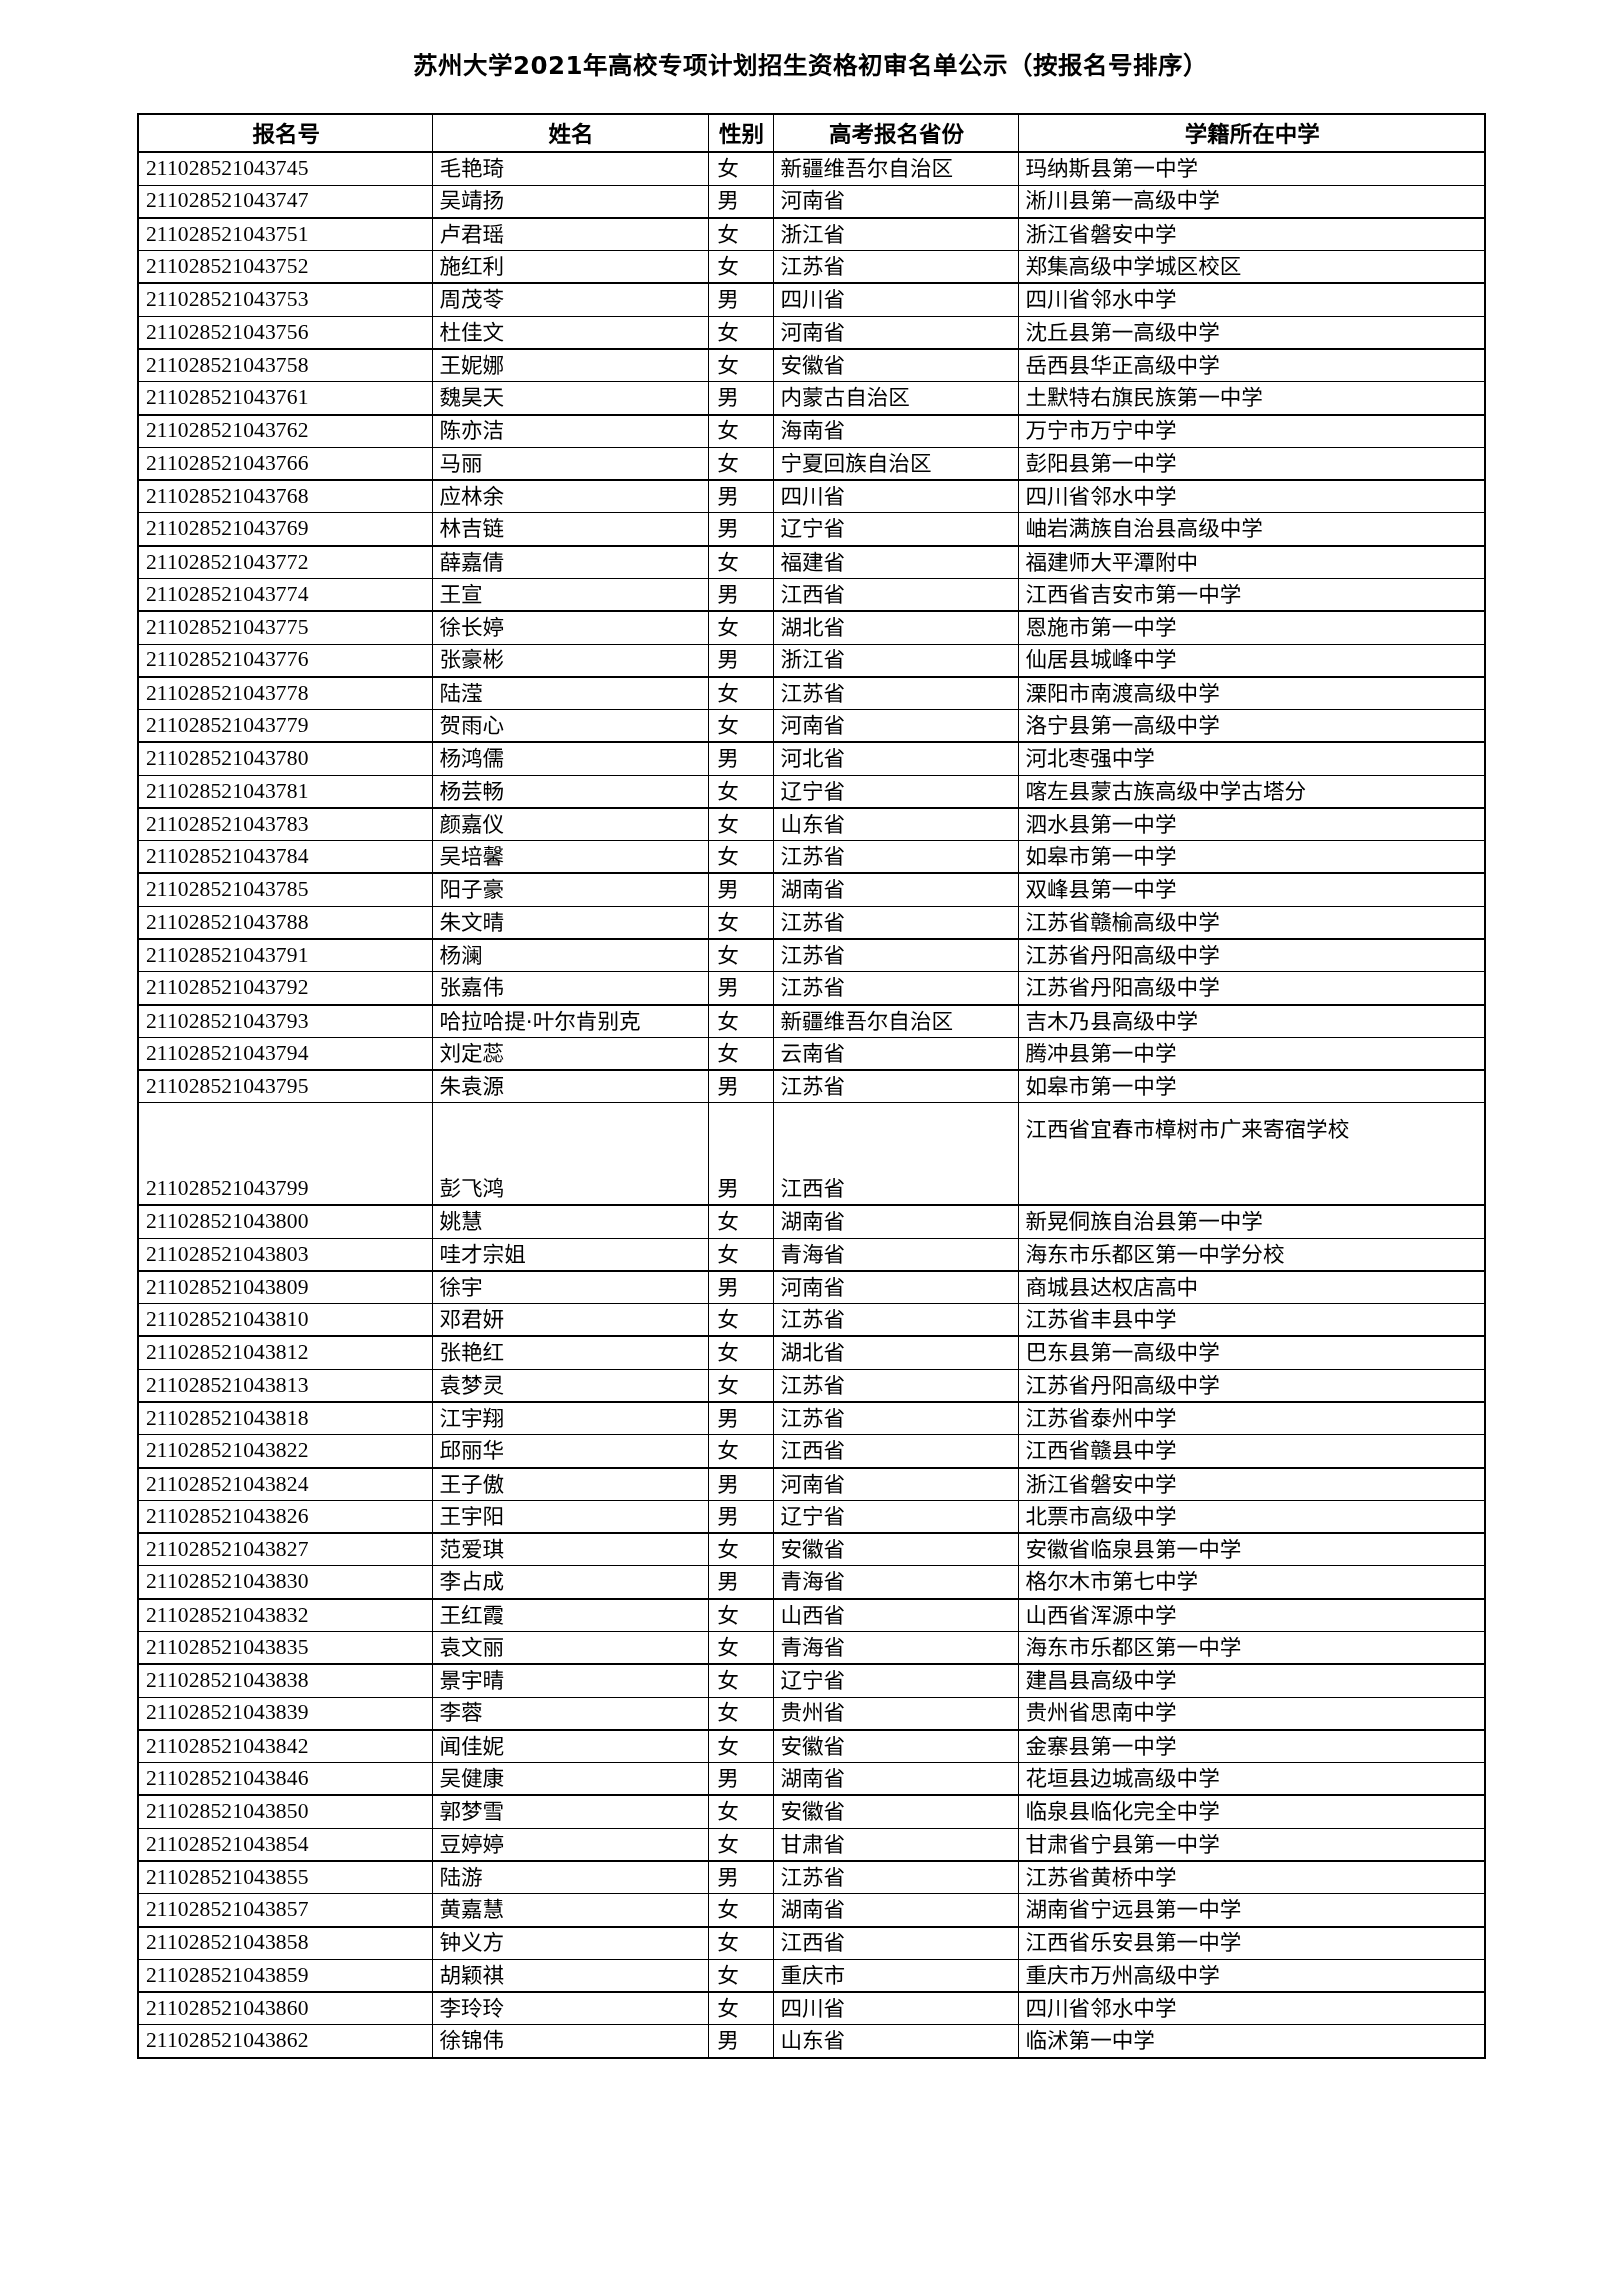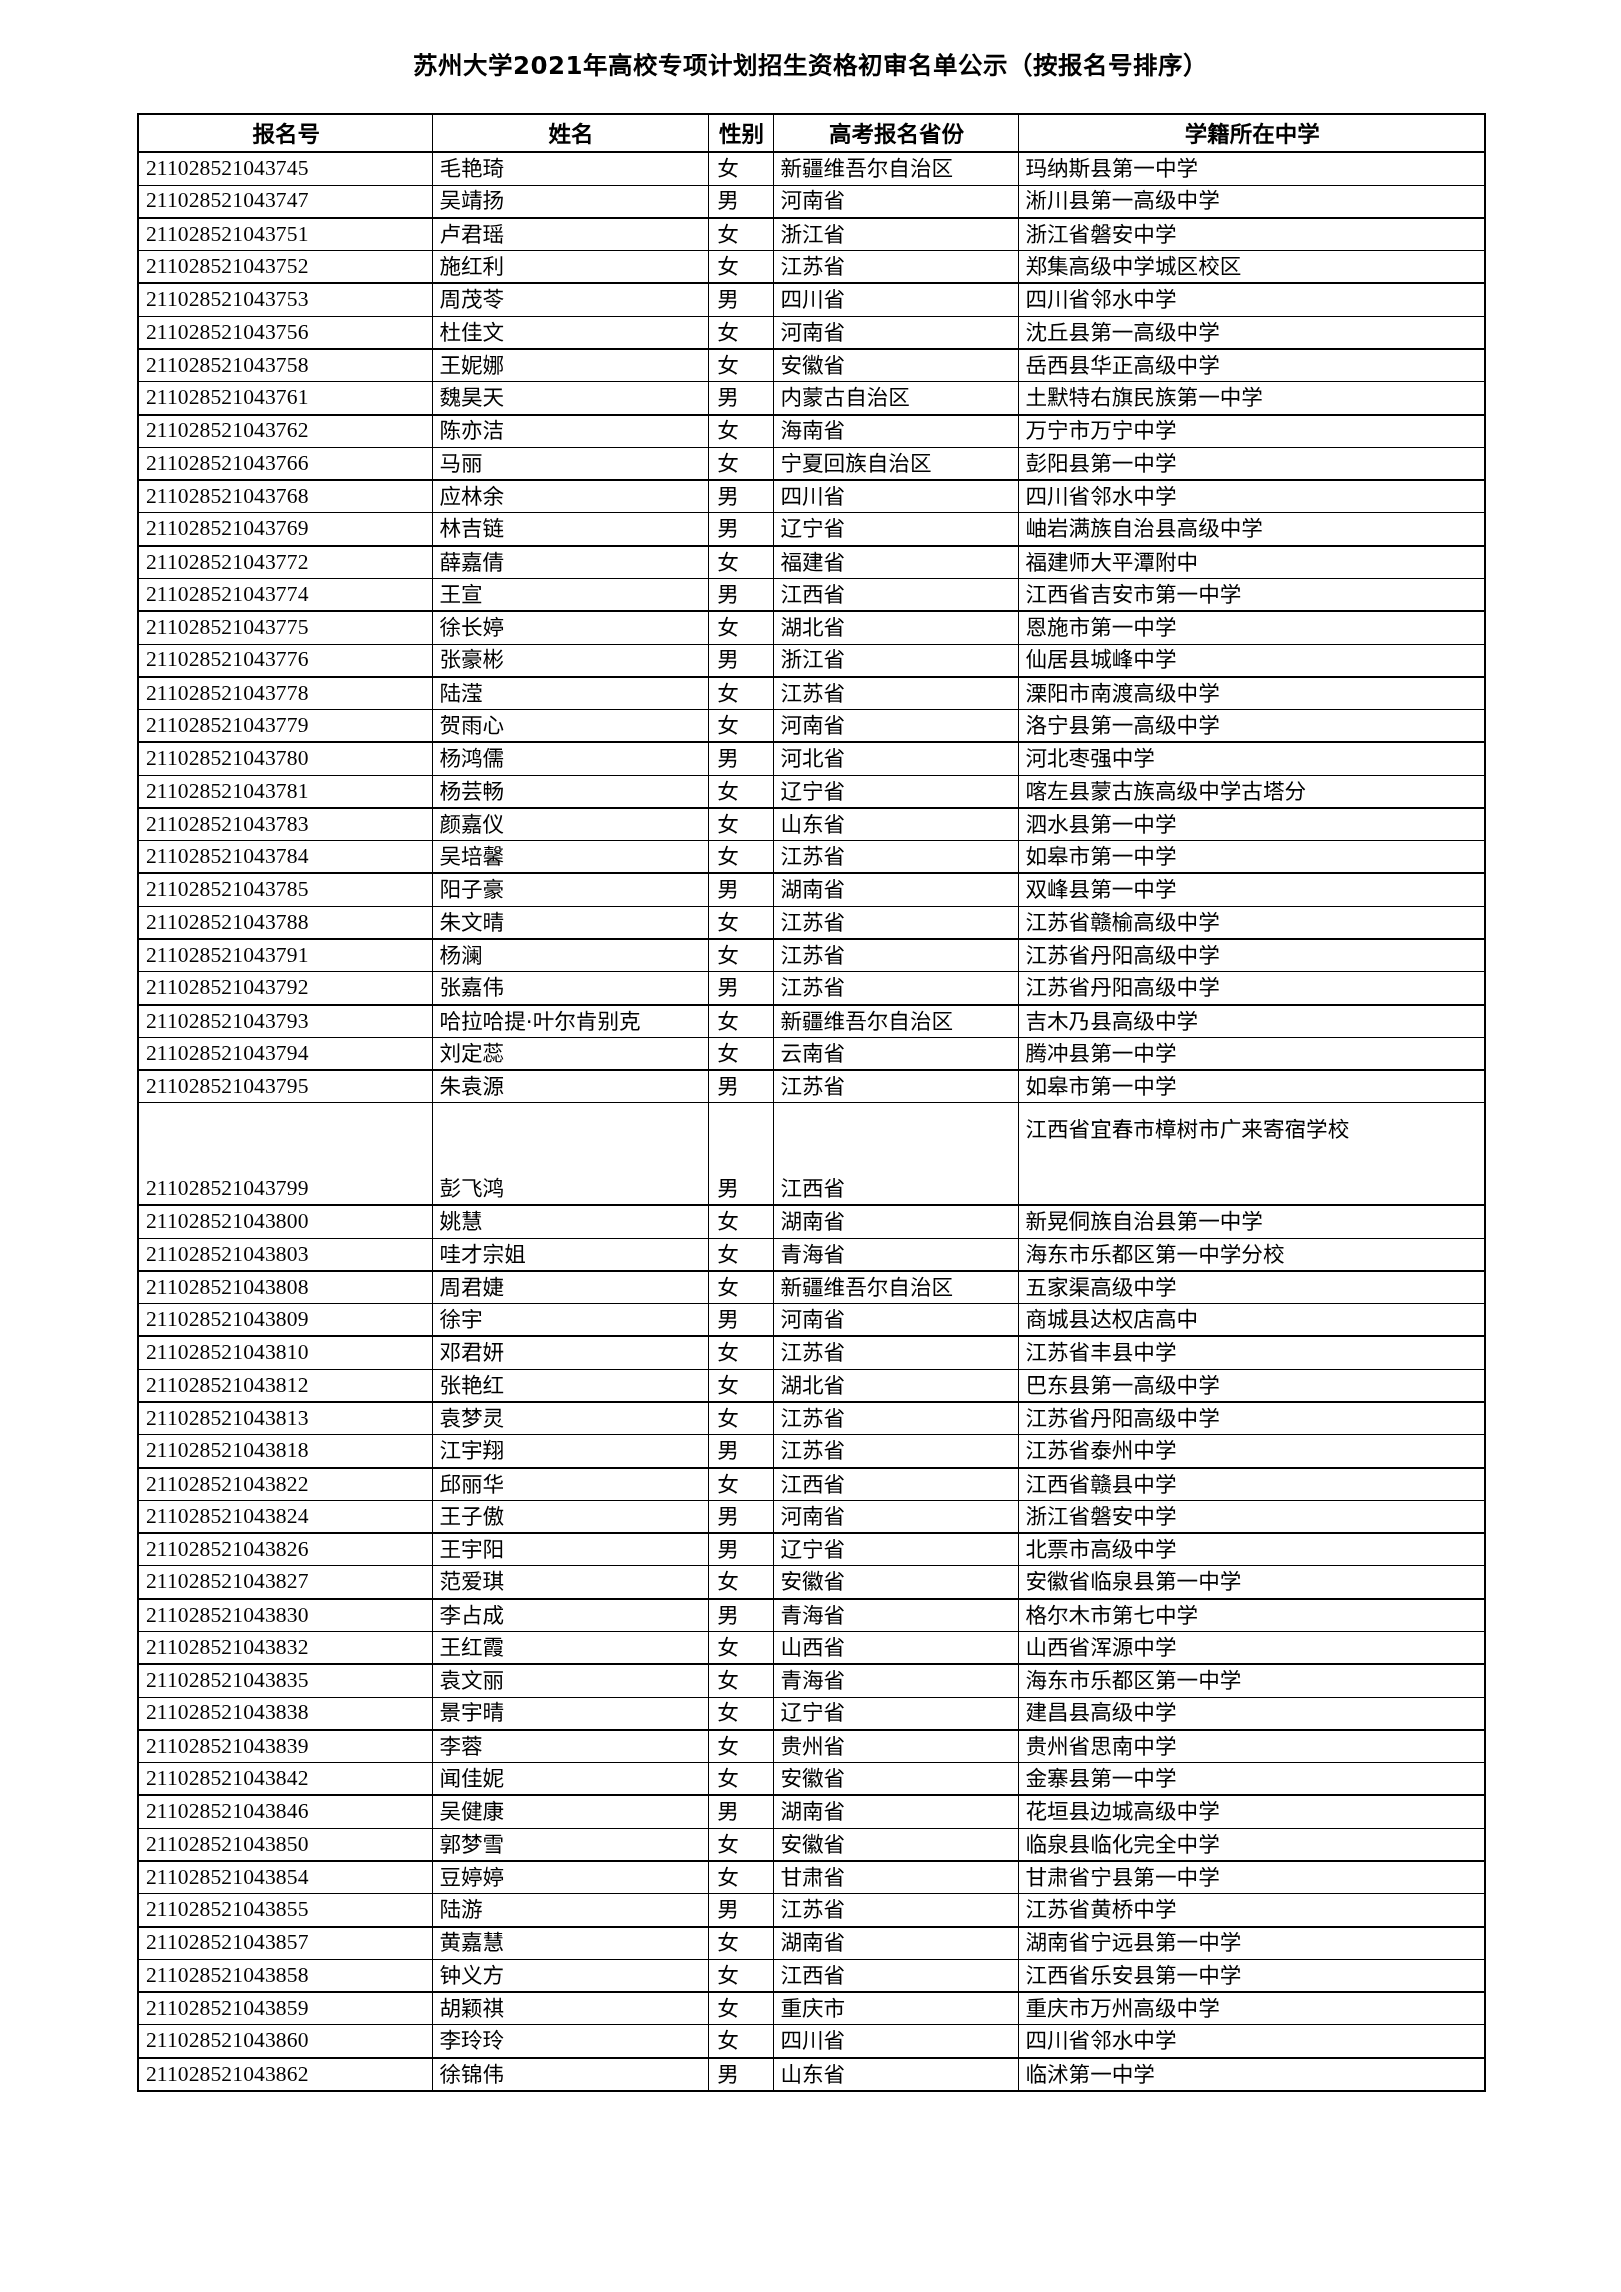--- a/index.html
+++ b/index.html
@@ -339,27 +339,20 @@
             <td class="school-cell">新晃侗族自治县第一中学</td>
           </tr>
           <tr>
             <td class="id-cell">211028521043803</td>
             <td class="name-cell">哇才宗姐</td>
             <td class="sex-cell">女</td>
             <td class="prov-cell">青海省</td>
             <td class="school-cell">海东市乐都区第一中学分校</td>
           </tr>
           <tr>
-            <td class="id-cell">211028521043808</td>
-            <td class="name-cell">周君婕</td>
-            <td class="sex-cell">女</td>
-            <td class="prov-cell">新疆维吾尔自治区</td>
-            <td class="school-cell">五家渠高级中学</td>
-          </tr>
-          <tr>
             <td class="id-cell">211028521043809</td>
             <td class="name-cell">徐宇</td>
             <td class="sex-cell">男</td>
             <td class="prov-cell">河南省</td>
             <td class="school-cell">商城县达权店高中</td>
           </tr>
           <tr>
             <td class="id-cell">211028521043810</td>
             <td class="name-cell">邓君妍</td>
             <td class="sex-cell">女</td>

